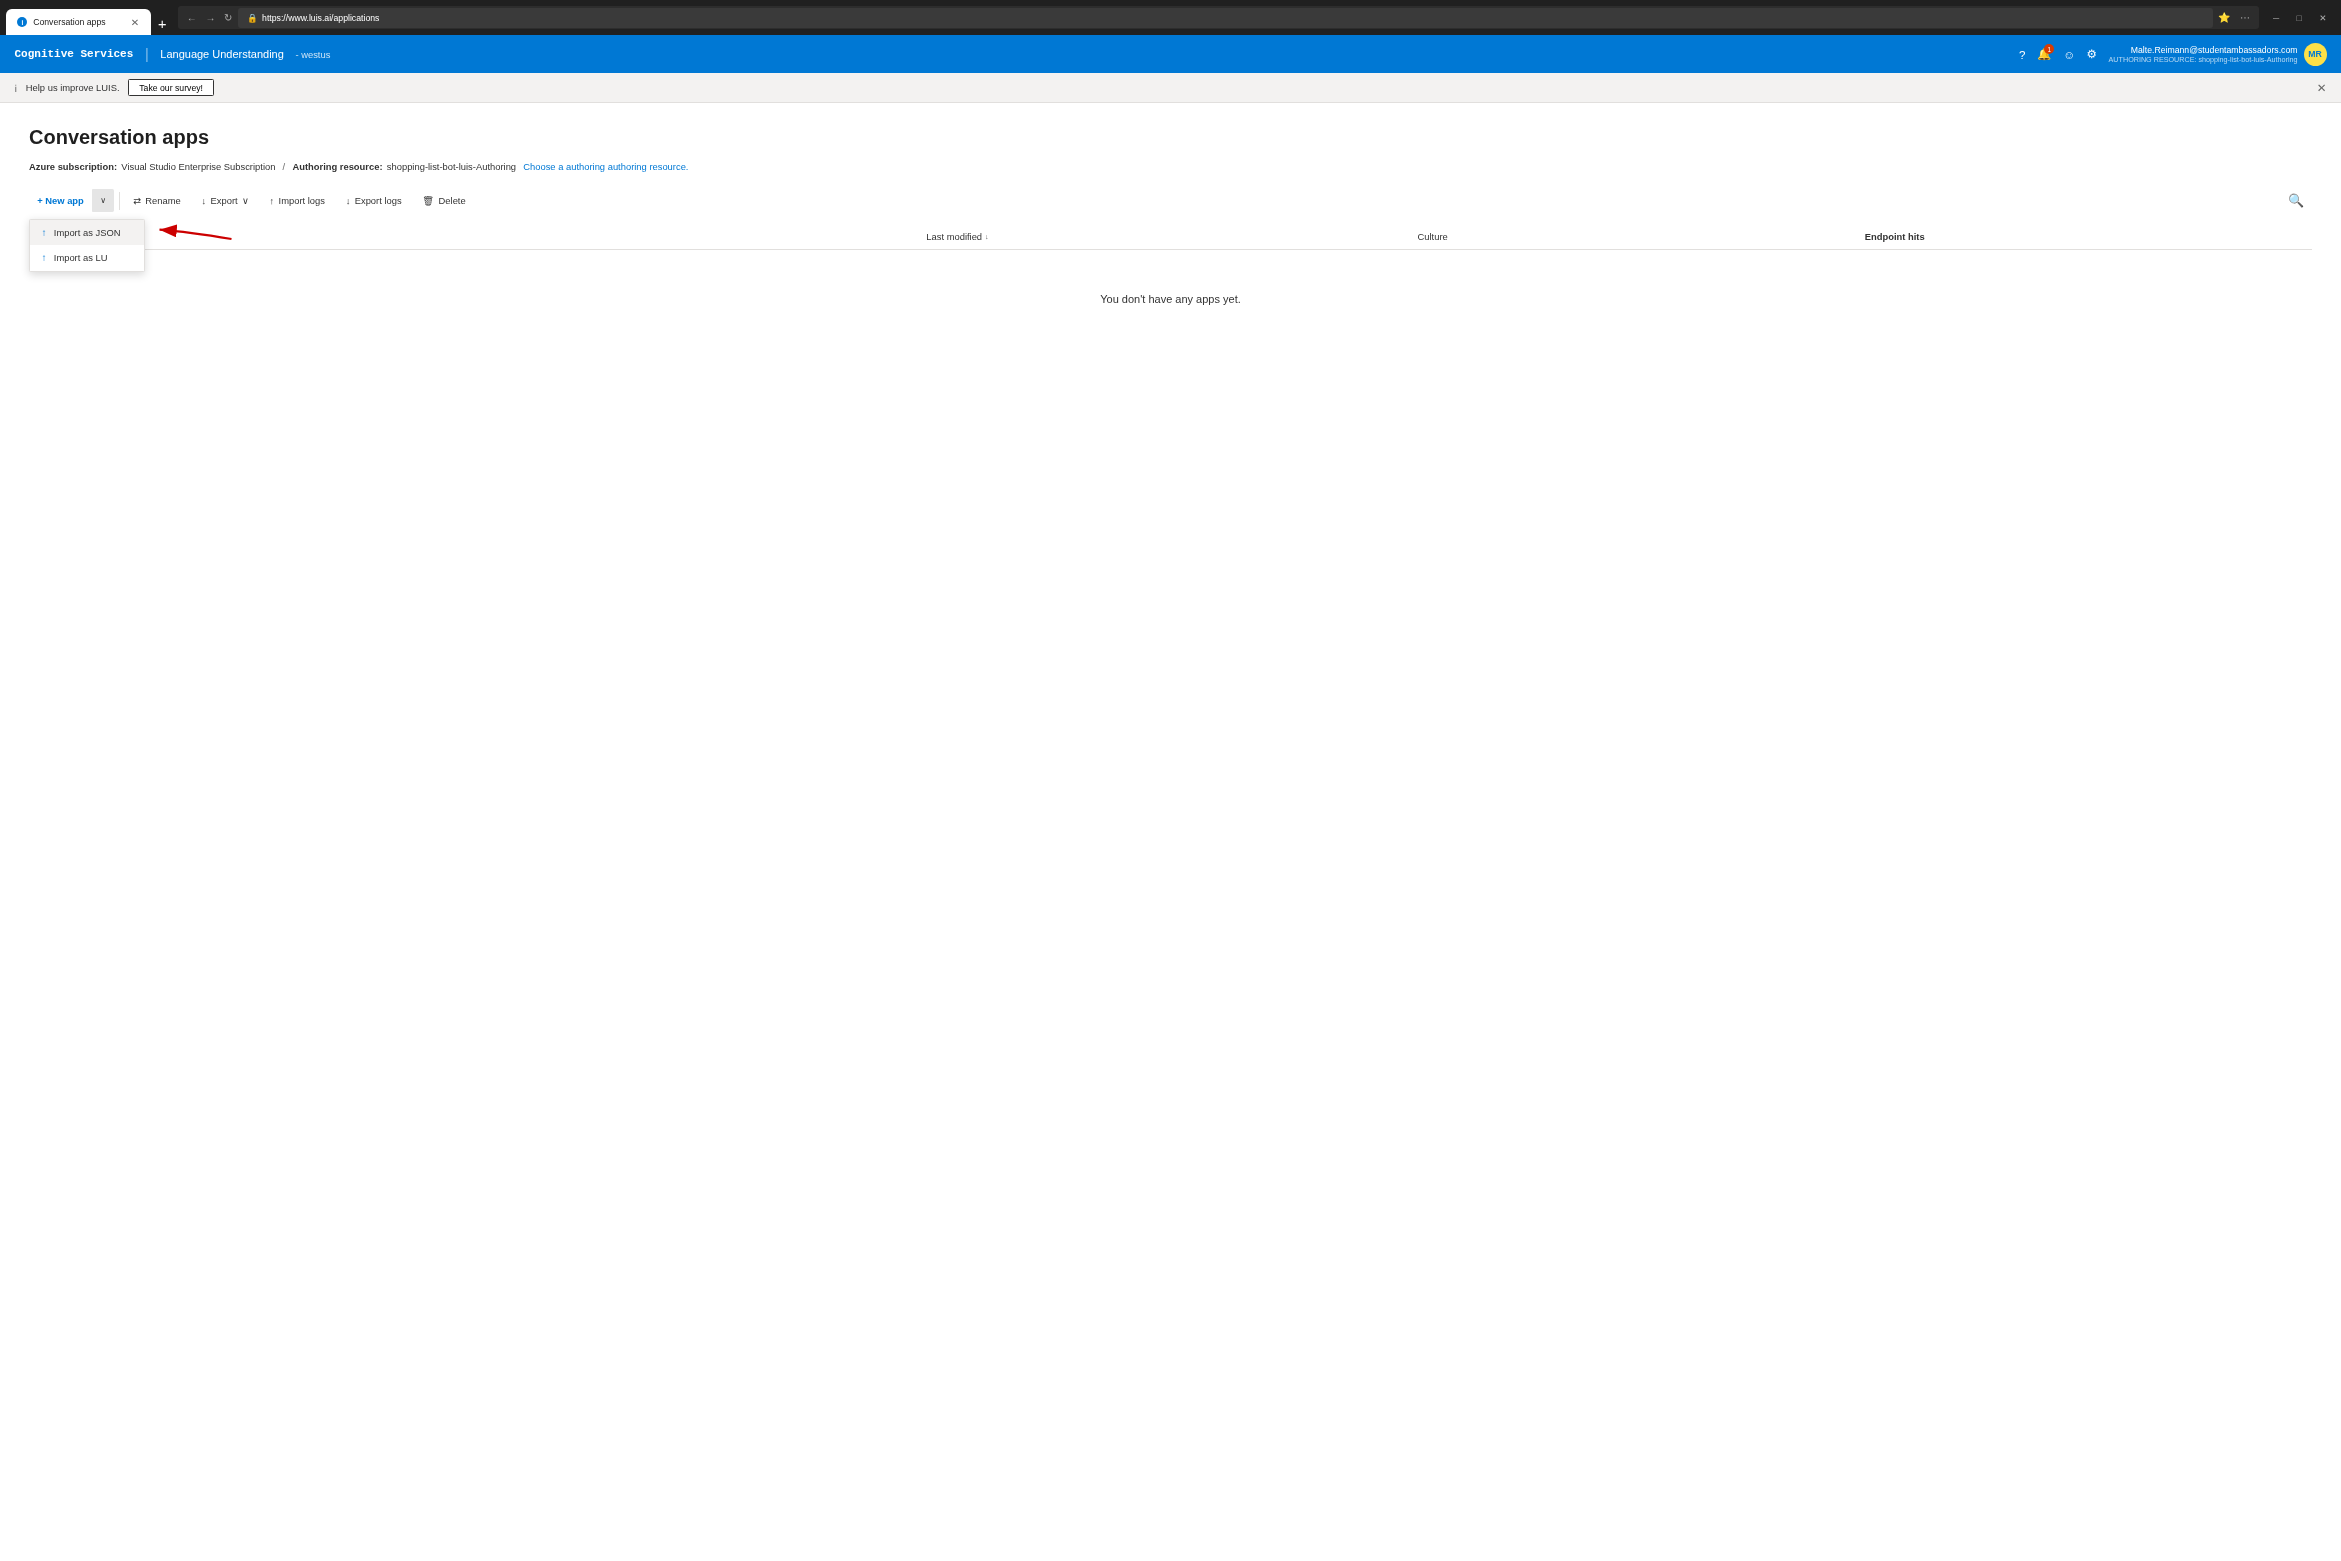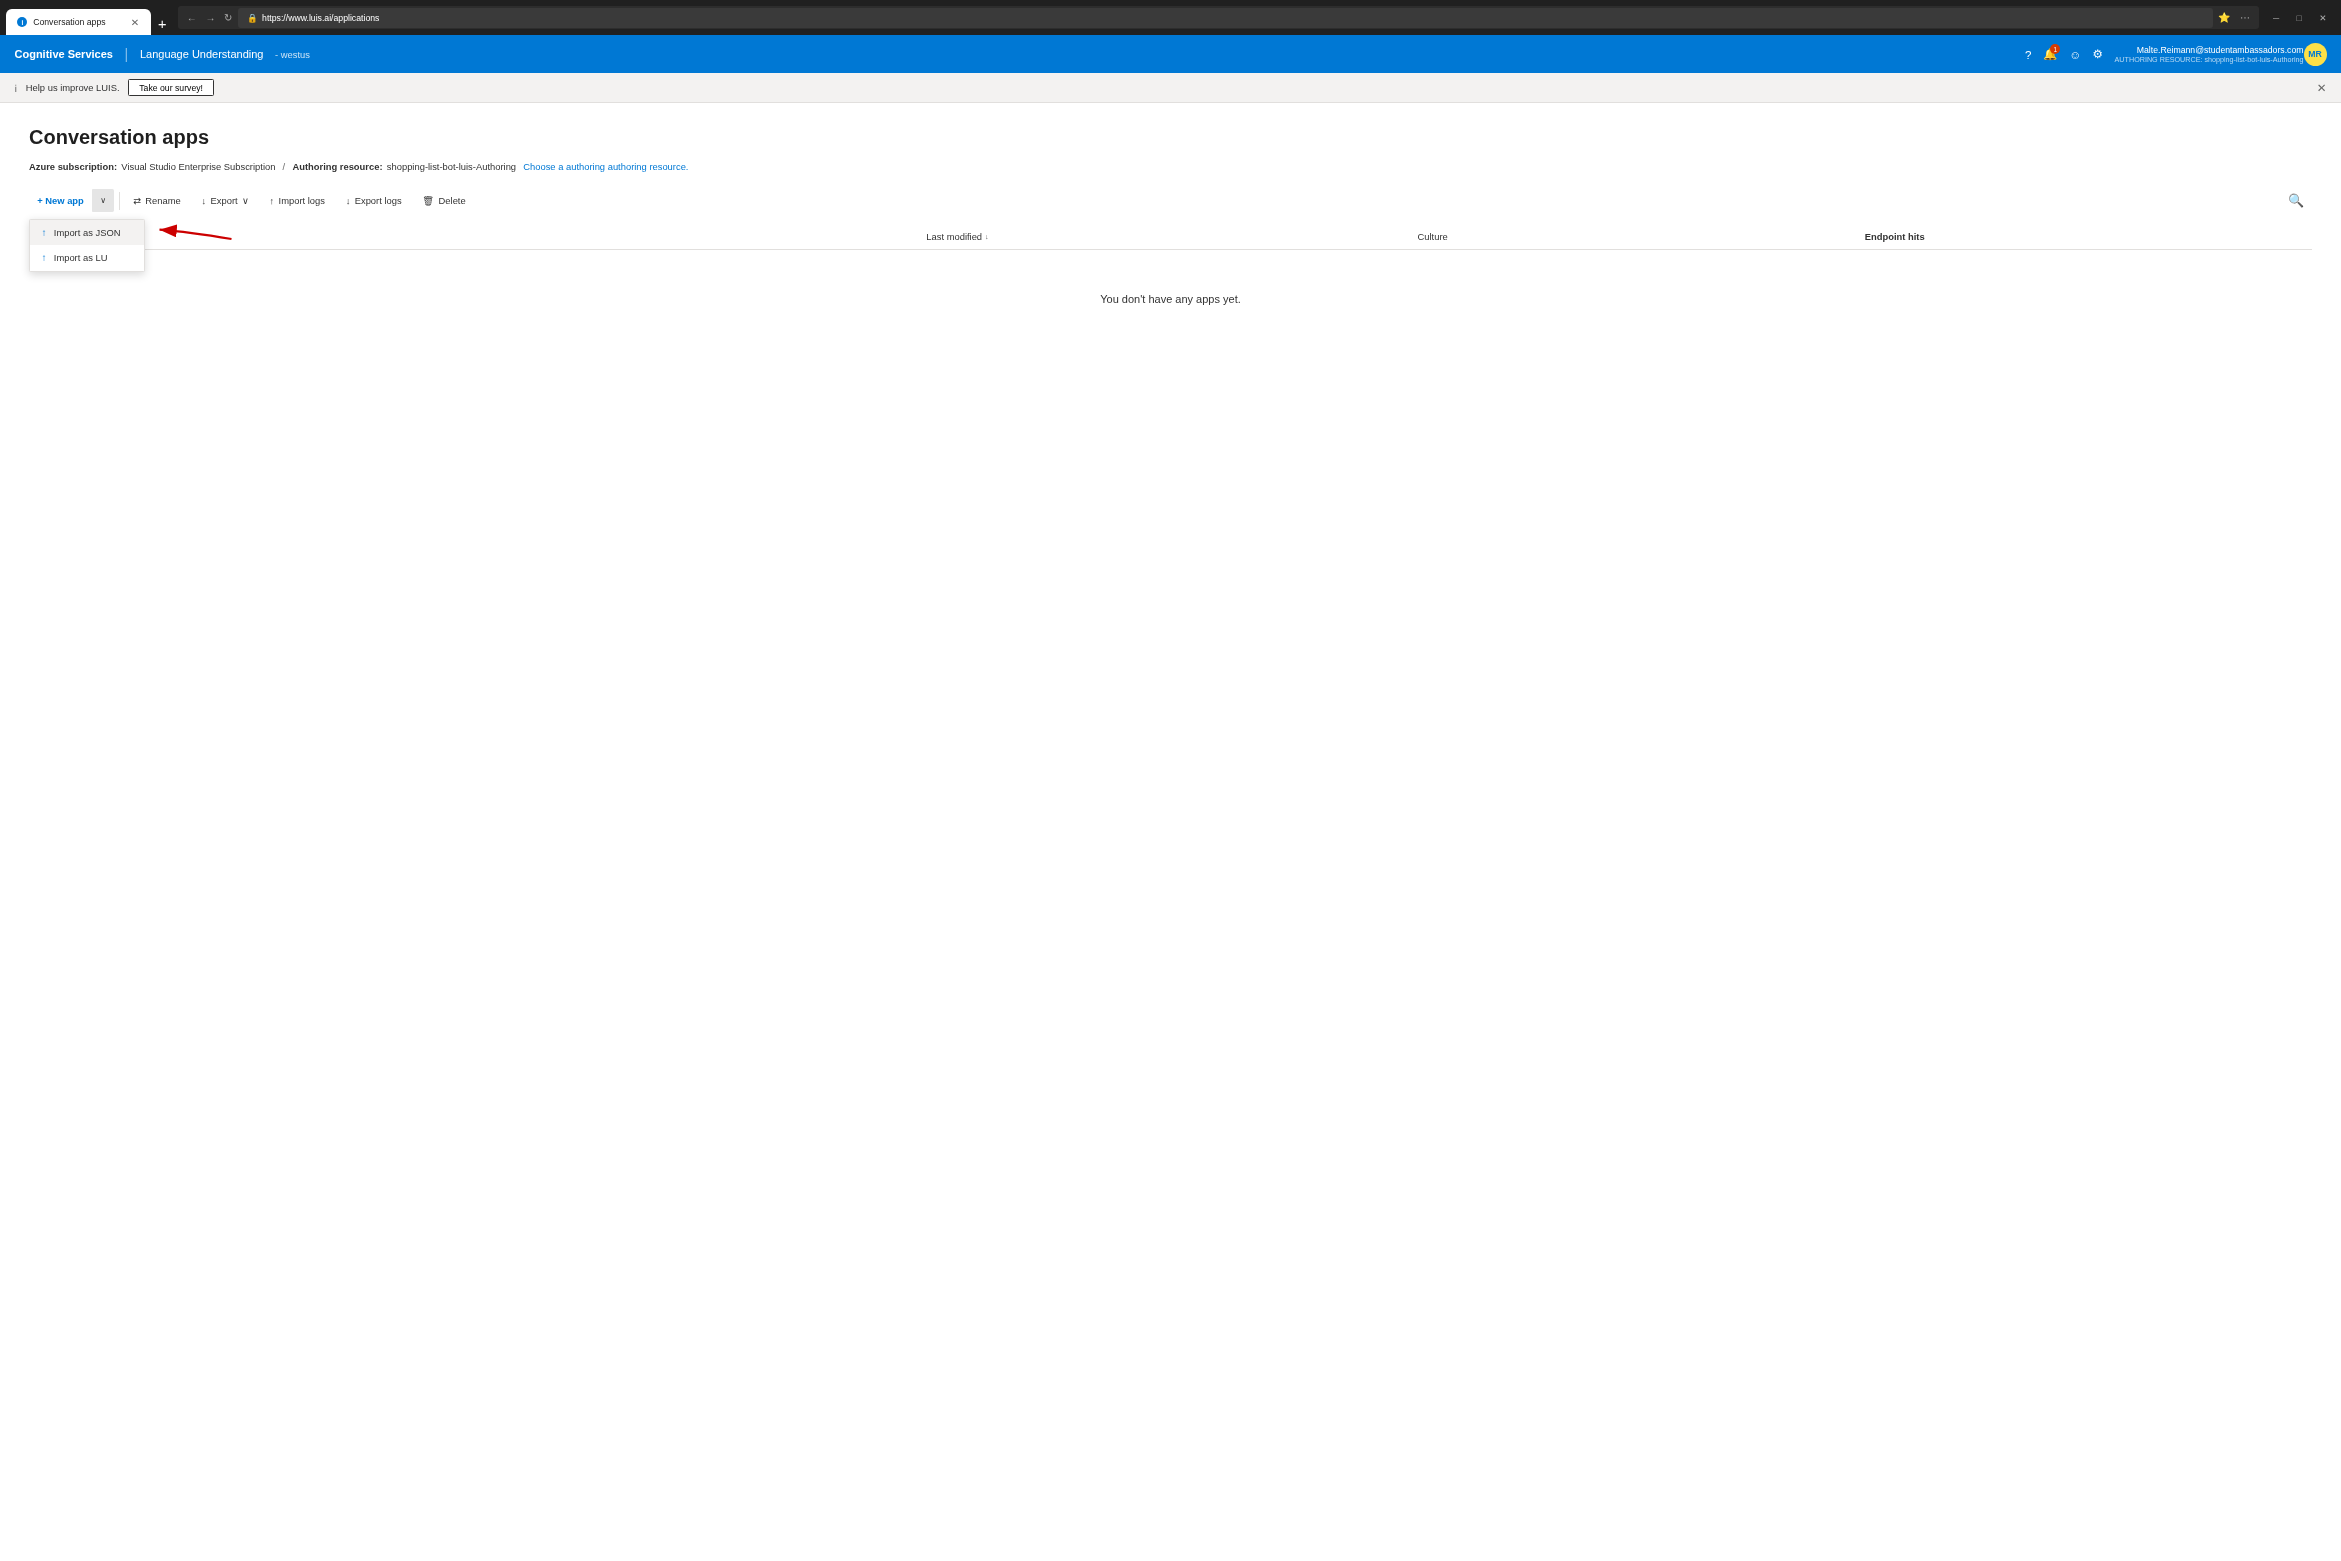--- a/index.html
+++ b/index.html
@@ -92,20 +92,21 @@
       height: 38px;
       display: flex;
       align-items: center;
       padding: 0 14.5px;
       gap: 11.6px;
     }
     .app-header-logo {
       color: white;
       font-size: 11px;
       font-weight: 600;
+      font-family: Liberation Mono, monospace;
     }
     .app-header-divider {
       color: rgba(255,255,255,0.5);
       font-size: 14.5px;
       font-weight: 100;
     }
     .app-header-title {
       color: white;
       font-size: 11px;
     }
@@ -121,21 +122,21 @@
       background: none; border: none; color: white; cursor: pointer;
       font-size: 11.6px; position: relative;
     }
     .notification-badge {
       position: absolute; top: -2.9px; right: -2.9px;
       background: #d83b01; color: white; border-radius: 50%;
       width: 10px; height: 10px; font-size: 6.5px;
       display: flex; align-items: center; justify-content: center;
     }
     .user-info {
-      display: flex; align-items: center; gap: 0; cursor: pointer;
+      display: flex; align-items: center; gap: 6px; cursor: pointer;
     }
     .user-details { text-align: right; }
     .user-email { color: white; font-size: 8.7px; }
     .user-resource { color: rgba(255,255,255,0.7); font-size: 7.2px; }
     .user-avatar {
       width: 23px; height: 23px; background: #fde047;
       border-radius: 50%; display: flex; align-items: center;
       justify-content: center; color: #0078d4; font-size: 8.7px; font-weight: bold;
     }
 

